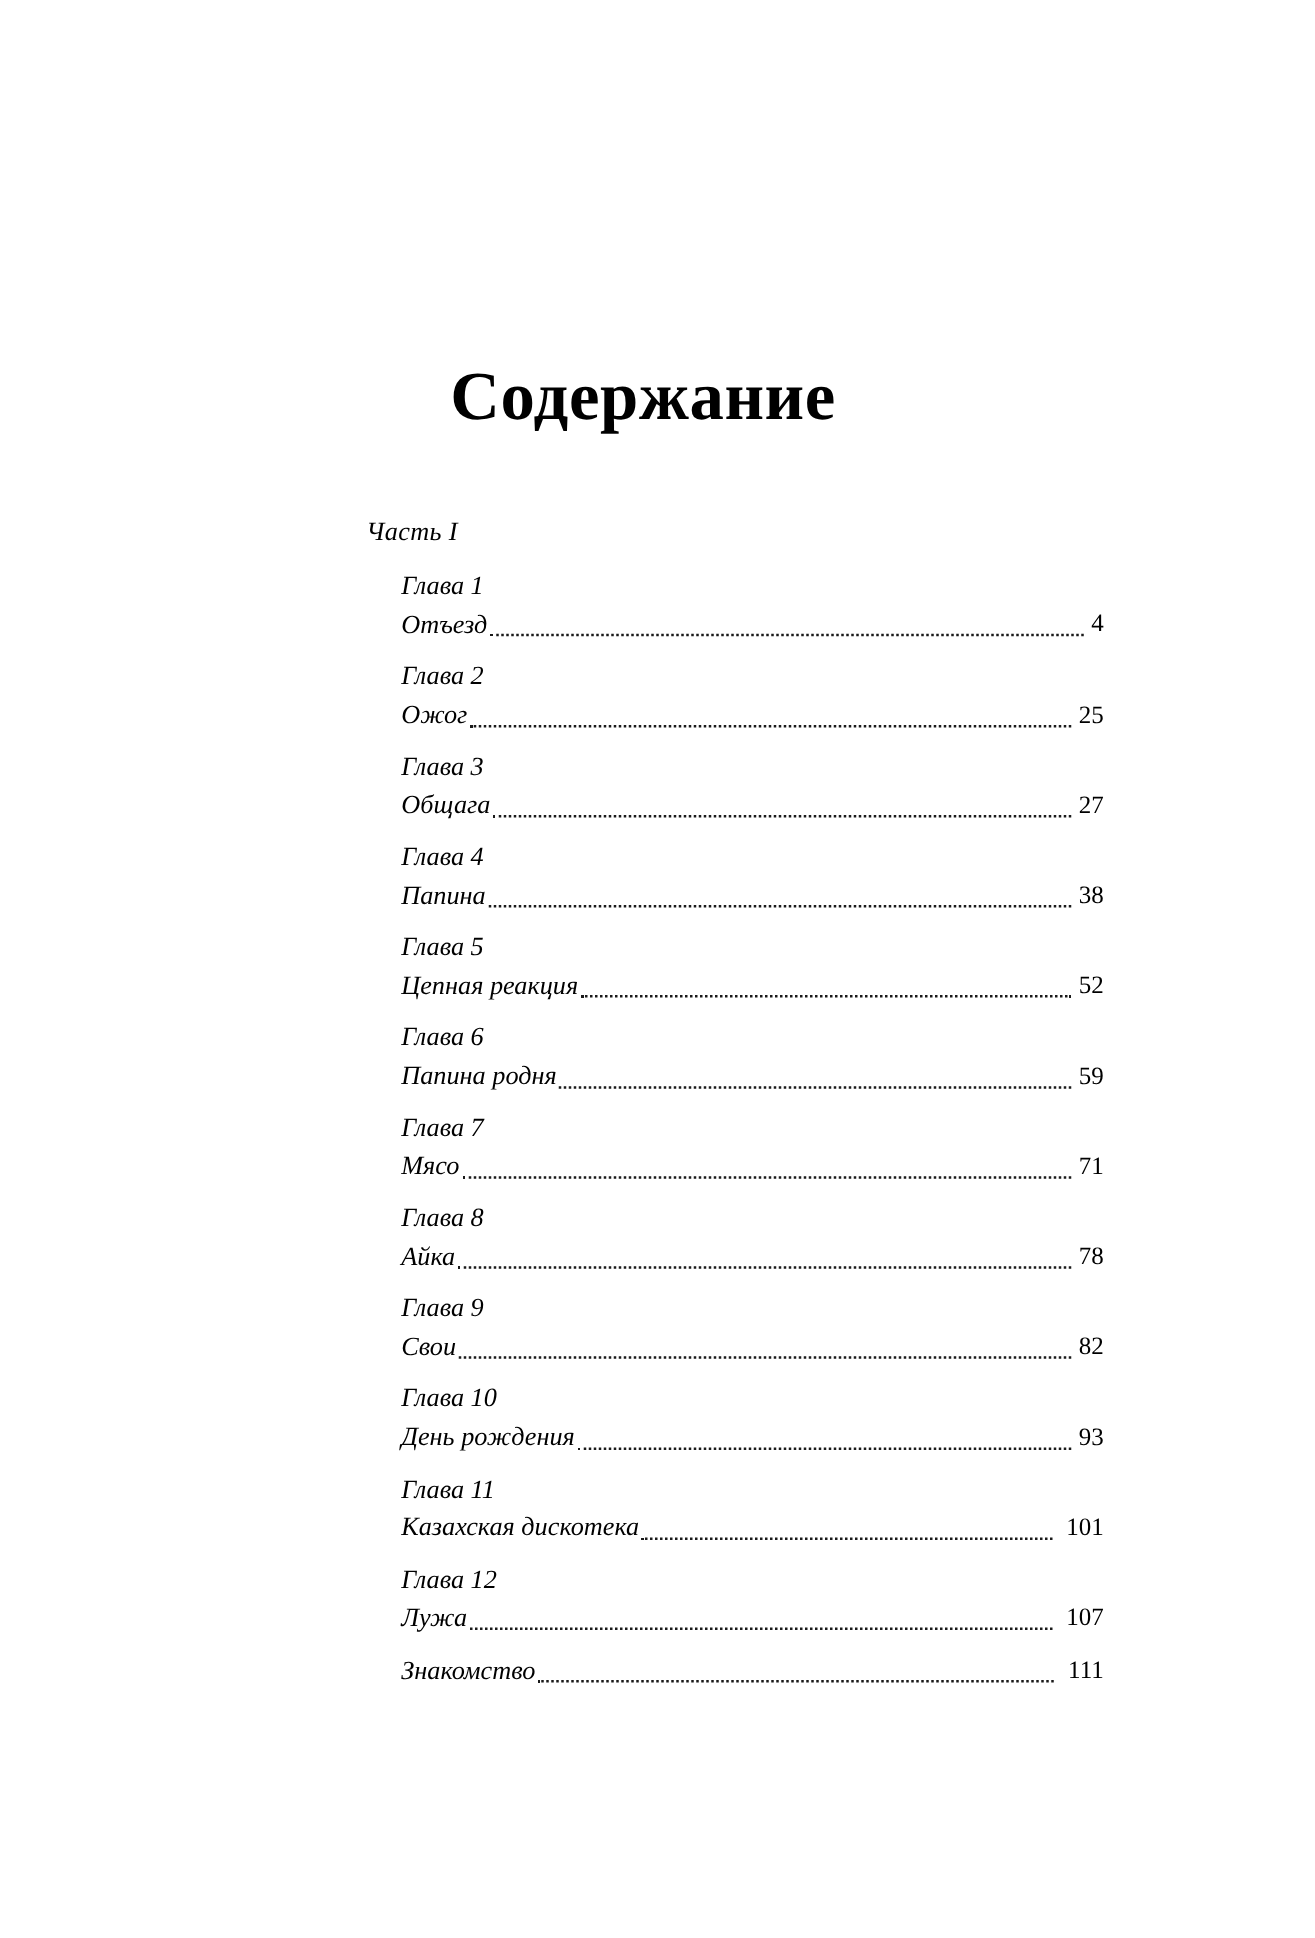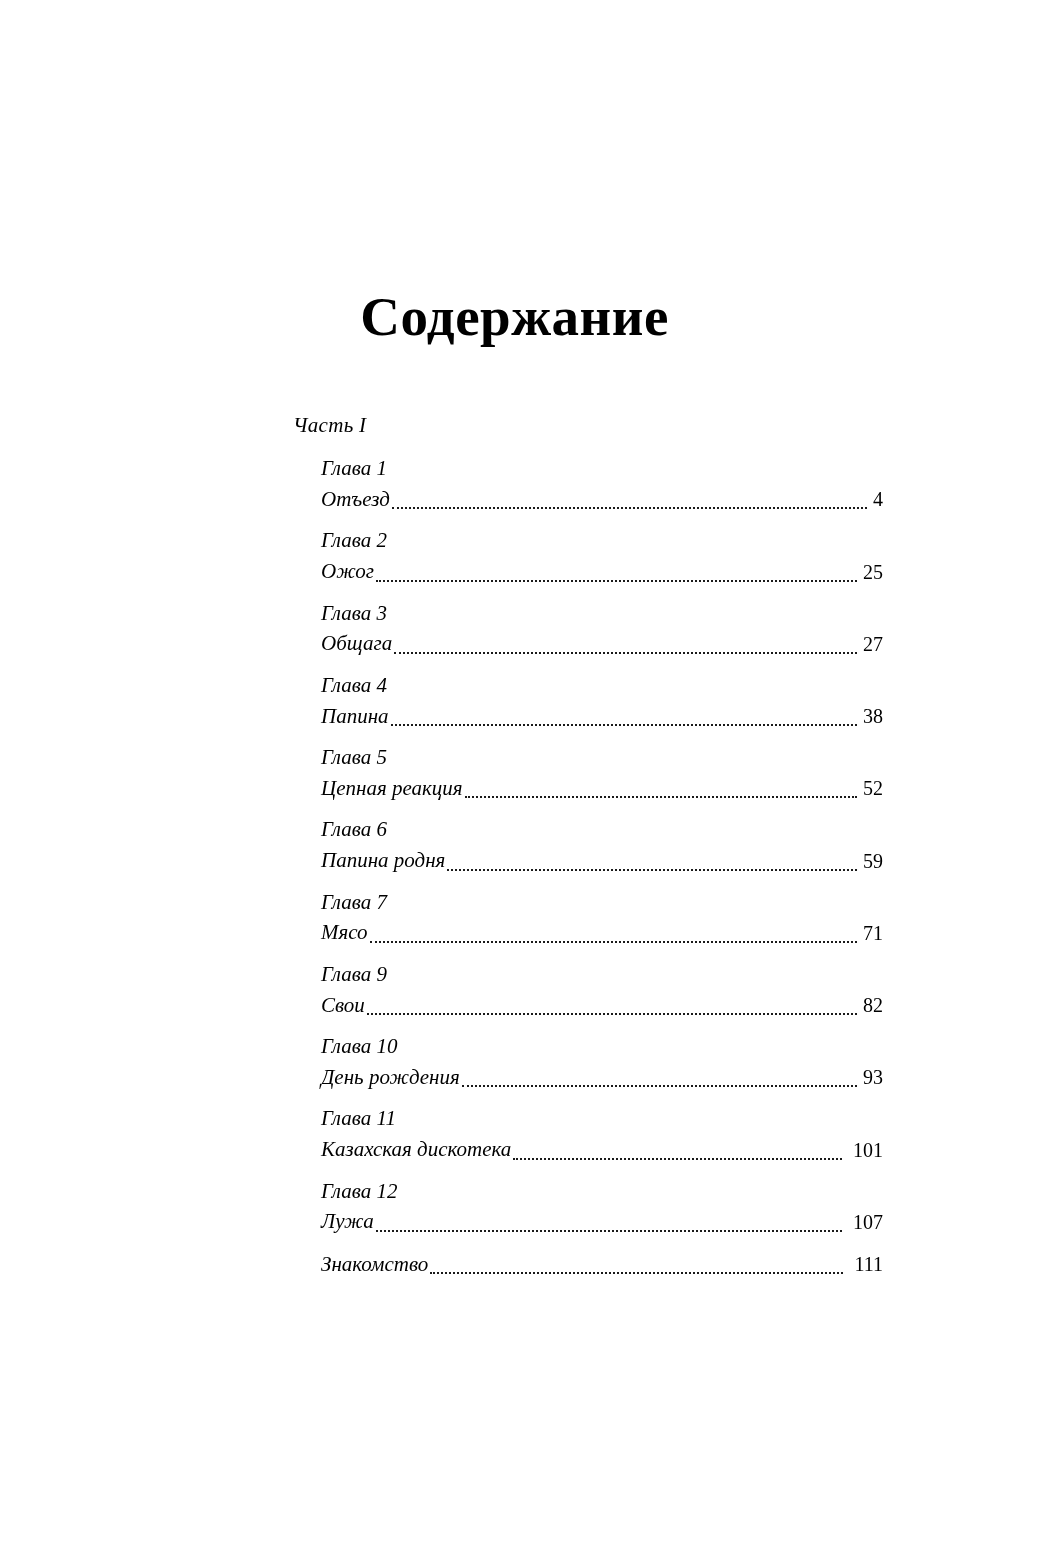--- a/index.html
+++ b/index.html
@@ -151,20 +151,28 @@
 
     <div class="entry">
       <div class="chapter-num">Глава 7</div>
       <div class="chapter-line">
         <span class="chapter-title">Мясо</span>
         <span class="dots"></span>
         <span class="page-num">71</span>
       </div>
     </div>
 
+    <div class="entry">
+      <div class="chapter-num">Глава 8</div>
+      <div class="chapter-line">
+        <span class="chapter-title">Айка</span>
+        <span class="dots"></span>
+        <span class="page-num">78</span>
+      </div>
+    </div>
 
     <div class="entry">
       <div class="chapter-num">Глава 9</div>
       <div class="chapter-line">
         <span class="chapter-title">Свои</span>
         <span class="dots"></span>
         <span class="page-num">82</span>
       </div>
     </div>
 

